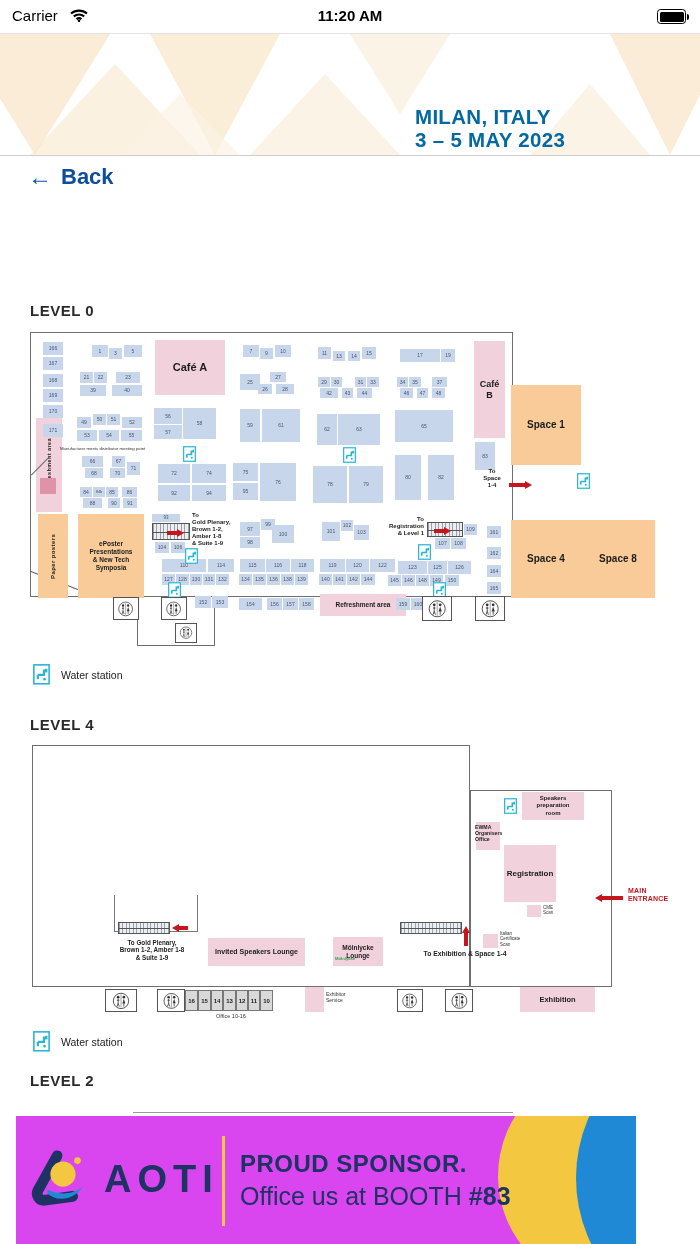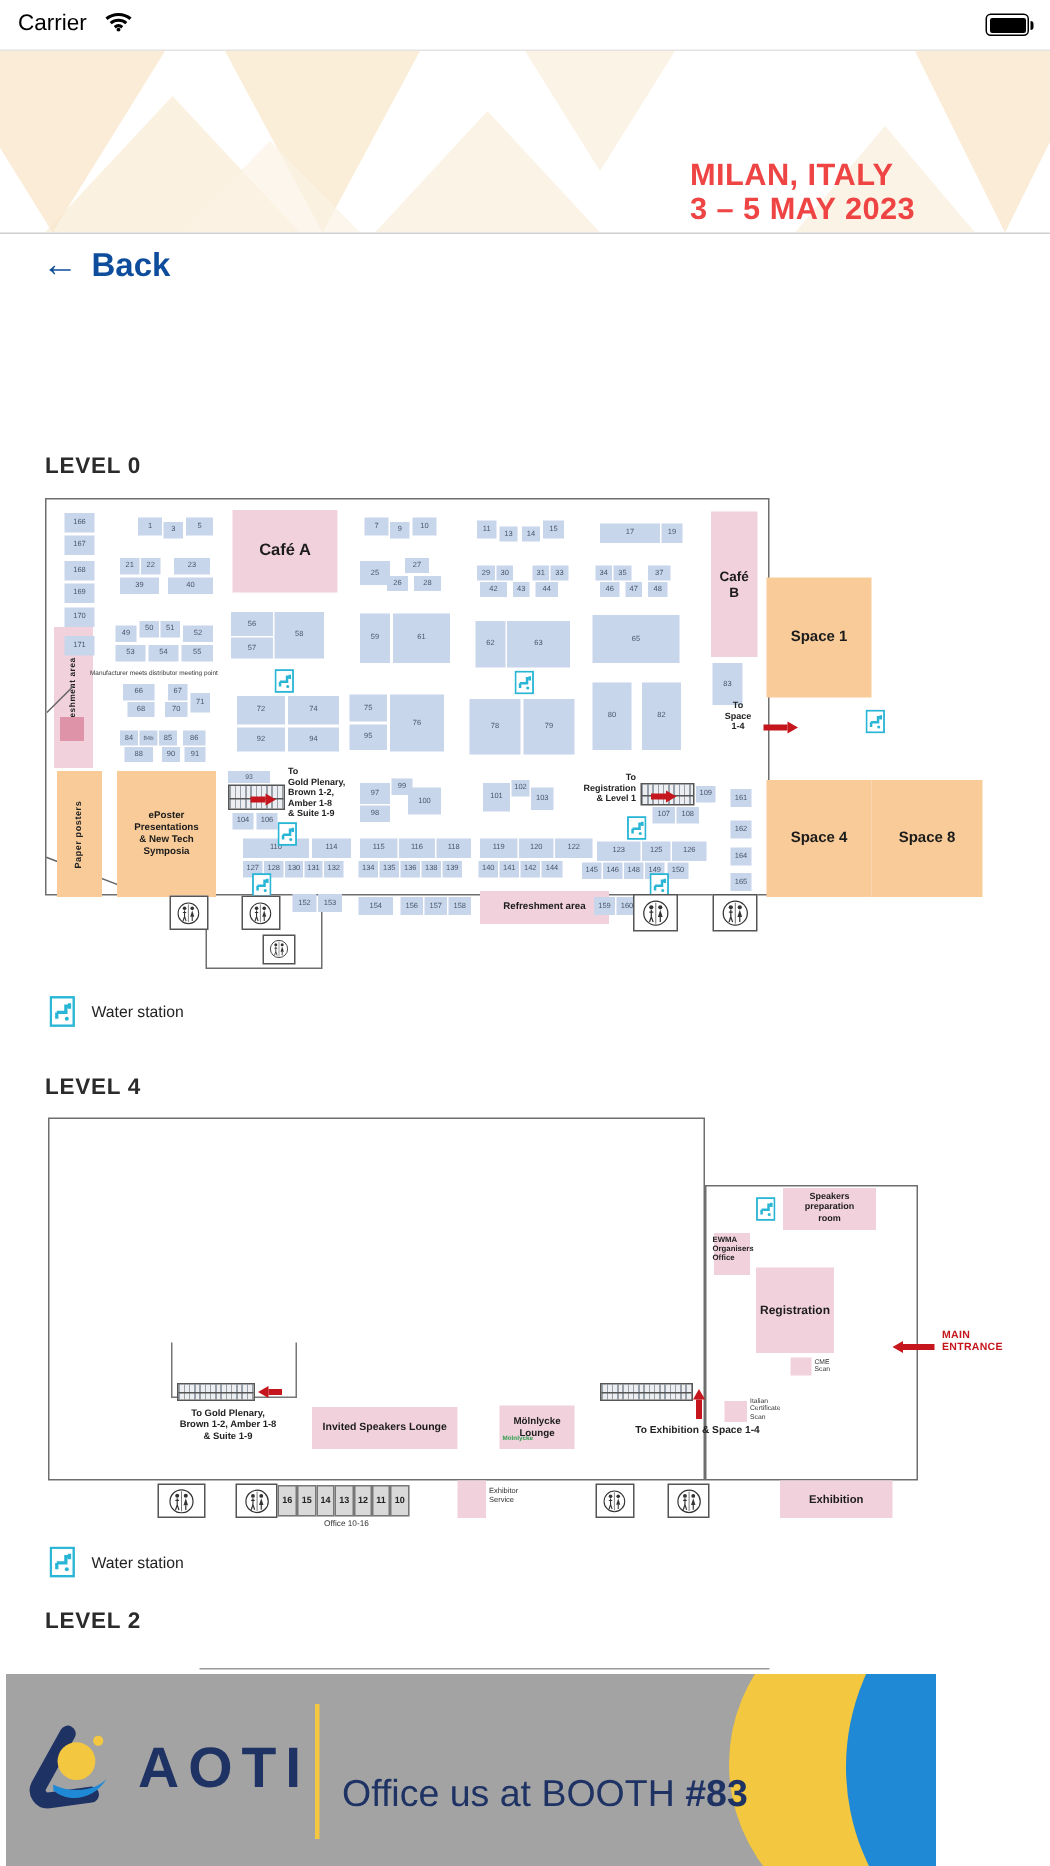--- a/index.html
+++ b/index.html
@@ -15,21 +15,21 @@
   .batt u{position:absolute;right:-4px;top:3.5px;width:2.5px;height:6px;background:#000;border-radius:0 2px 2px 0;}
 
   
   .hdr{position:absolute;left:0;top:33px;width:700px;height:121px;background:#fff;border-top:1px solid #e3e3e3;border-bottom:1px solid #cfcfcf;overflow:hidden;}
   .tri{position:absolute;}
   .tri.up{clip-path:polygon(50% 0,0 100%,100% 100%);}
   .tri.down{clip-path:polygon(0 0,100% 0,50% 100%);}
   .ewma{position:absolute;left:48px;top:62px;font-size:47px;color:#19699f;line-height:1;z-index:2;}
   .ewma .w{font-weight:800;letter-spacing:1px;}
   .ewma .y{font-weight:300;margin-left:7px;color:#1c6ba2;}
-  .loc{position:absolute;left:460px;top:72px;color:#ef4444;font-weight:800;font-size:20.5px;line-height:1.12;z-index:2;letter-spacing:.3px;}
+  .loc{position:absolute;left:415px;top:72px;color:#0369a1;font-weight:800;font-size:20.5px;line-height:1.12;z-index:2;letter-spacing:.3px;}
 
   
   .back{position:absolute;left:28px;top:163px;color:#0e4d9c;font-size:22px;font-weight:700;display:flex;align-items:center;gap:9px;cursor:pointer;}
   .back .ar{font-size:24px;font-weight:400;}
 
   
   .lvl{position:absolute;left:30px;font-size:15px;font-weight:700;color:#2b2b2b;letter-spacing:.5px;}
   .legend{position:absolute;left:33px;display:flex;align-items:center;gap:11px;}
   .legend .wicon{width:17px;height:21px;display:inline-block;}
   .legend .ltxt{font-size:10.5px;color:#222;}
@@ -66,21 +66,21 @@
   .s.arrow.right i{flex:1;height:40%;background:#c4161c;}
   .s.arrow.right u{width:0;height:0;border-top:4px solid transparent;border-bottom:4px solid transparent;border-left:7px solid #c4161c;}
   .s.arrow.left{flex-direction:row-reverse;}
   .s.arrow.left i{flex:1;height:40%;background:#c4161c;}
   .s.arrow.left u{width:0;height:0;border-top:4px solid transparent;border-bottom:4px solid transparent;border-right:7px solid #c4161c;}
   .s.arrow.up{flex-direction:column-reverse;align-items:center;}
   .s.arrow.up i{flex:1;width:38%;background:#c4161c;}
   .s.arrow.up u{width:0;height:0;border-left:4px solid transparent;border-right:4px solid transparent;border-bottom:7px solid #c4161c;}
 
   
-  .banner{position:absolute;left:4px;top:1116px;width:620px;height:128px;background:#a3a3a3;overflow:hidden;cursor:pointer;}
+  .banner{position:absolute;left:16px;top:1116px;width:620px;height:128px;background:#d946ef;overflow:hidden;cursor:pointer;}
   .banner .c{position:absolute;border-radius:50%;}
   .cy{left:482px;top:-53px;width:226px;height:226px;background:#f3c73f;}
   .cb{left:560px;top:-88px;width:300px;height:300px;background:#2089d5;}
   .cn{left:610px;top:-320px;width:480px;height:480px;background:#1e3264;}
   .alogo{position:absolute;left:12px;top:32px;width:68px;height:60px;}
   .aoti{position:absolute;left:88px;top:42px;font-size:38px;font-weight:700;color:#1e3264;letter-spacing:6px;}
   .sep{position:absolute;left:206px;top:20px;width:2.5px;height:90px;background:#f3c73f;}
   .sl1{position:absolute;left:224px;top:34px;font-size:24px;font-weight:800;color:#1e3264;letter-spacing:.5px;}
   .sl2{position:absolute;left:224px;top:66px;font-size:25px;font-weight:400;color:#1e3264;}
   .sl2 .bnum{font-weight:800;margin-left:7px;}
@@ -93,20 +93,21 @@
   <div class="sbar">
     <span class="carrier">Carrier</span>
     <span class="wifi">
       <svg viewBox="0 0 18 13">
           <path d="M1 4.5 C5.5 0.7 12.5 0.7 17 4.5" stroke="#000" stroke-width="2.1" fill="none"></path>
           <path d="M3.8 7.4 C6.8 4.9 11.2 4.9 14.2 7.4" stroke="#000" stroke-width="2.1" fill="none"></path>
           <path d="M6.5 10.1 C8 8.9 10 8.9 11.5 10.1" stroke="#000" stroke-width="2.1" fill="none"></path>
           <circle cx="9" cy="11.8" r="1.3" fill="#000"></circle>
         </svg>
     </span>
+    <span class="stime">11:20 AM</span>
     <span class="batt">
         <i></i>
         <u></u>
       </span>
   </div>
 
   <div class="hdr">
     <div class="tri down" style="left:-40px;top:0;width:150px;height:121px;background:#f6ddb4;opacity:.55"></div>
     <div class="tri up" style="left:30px;top:30px;width:170px;height:91px;background:#f8e8cc;opacity:.6"></div>
     <div class="tri down" style="left:150px;top:0;width:130px;height:121px;background:#f6ddb4;opacity:.5"></div>
@@ -539,16 +540,17 @@
     <div class="c cb"></div>
     <div class="c cn"></div>
     <svg class="alogo" viewBox="0 0 70 62">
       <path d="M30 8 L10 44 A7 7 0 0 0 17 54 L46 50" fill="none" stroke="#1e3264" stroke-width="11" stroke-linejoin="round" stroke-linecap="round"></path>
       <circle cx="36" cy="27" r="13" fill="#f3c73f"></circle>
       <circle cx="51" cy="13" r="3.5" fill="#f3c73f"></circle>
       <path d="M20 47 C30 56 48 54 57 39 C50 47 33 50 20 43 Z" fill="#2089d5"></path>
     </svg>
     <div class="aoti">AOTI</div>
     <div class="sep"></div>
+    <div class="sl1">PROUD SPONSOR.</div>
     <div class="sl2"><span>Office us at BOOTH</span><span class="bnum">#83</span></div>
   </div>
 
 </div>
 
 </body></html>

